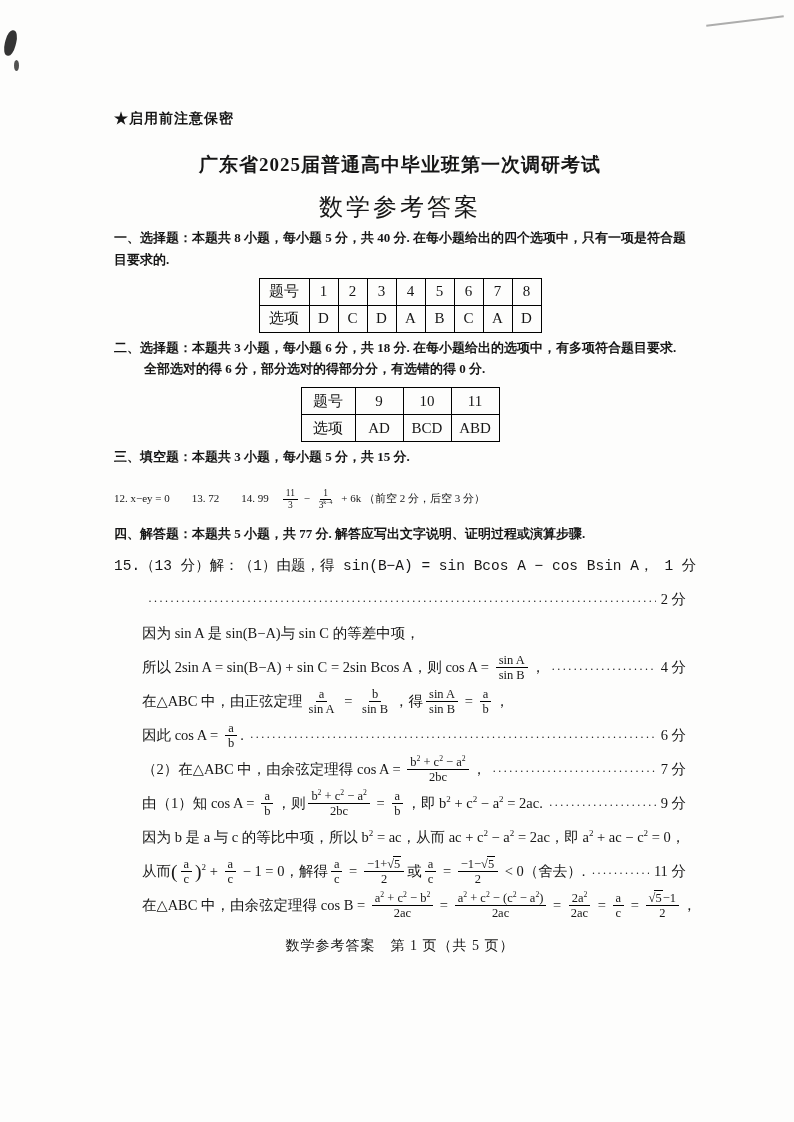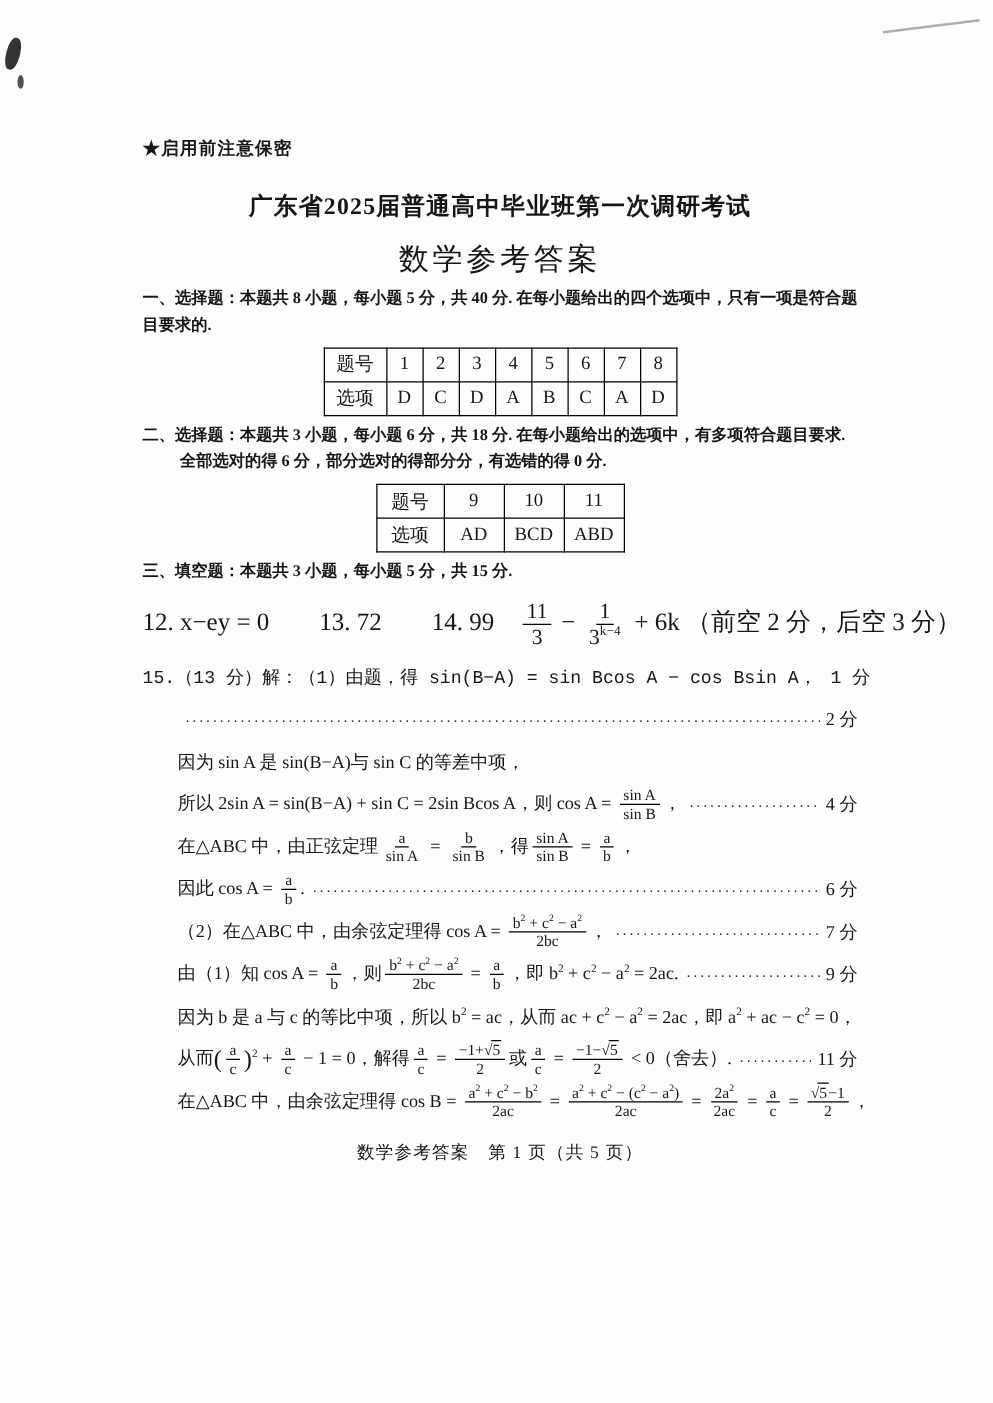--- a/index.html
+++ b/index.html
@@ -25,21 +25,21 @@
   table.ans-table td {
     border: 1px solid #000; text-align: center; vertical-align: middle;
     font-size: 15px; height: 27px; padding: 1px 4px;
   }
   #table1 td { width: 29px; }
   #table1 td.hd { width: 50px; }
   #table2 td { width: 48px; }
   #table2 td.hd { width: 54px; }
 
   .fillin-line {
-    margin-top: 11px; font-size: 20px; min-height: 40px;
+    margin-top: 11px; font-size: 11px; min-height: 40px;
     display: flex; align-items: center; white-space: nowrap;
   }
 
   .solution { margin-top: 4px; padding-left: 28px; }
   .sol-line {
     display: flex; align-items: center; min-height: 34px;
     font-size: 14.5px; white-space: nowrap;
   }
   .sol-line.first { margin-left: -28px; font-family: Liberation Mono, monospace; }
   .line-content { white-space: nowrap; }
@@ -134,20 +134,21 @@
   <div id="fillin" class="fillin-line">
       <span class="line-content">12. x−ey = 0　　13. 72　　14. 99　<span class="frac">
           <span class="fnum">11</span>
           <span class="fden">3</span>
         </span> − <span class="frac">
           <span class="fnum">1</span>
           <span class="fden">3<sup class="msup">k−4</sup></span>
         </span> + 6k （前空 2 分，后空 3 分）</span>
     </div>
 
+  <p class="heading">四、解答题：本题共 5 小题，共 77 分. 解答应写出文字说明、证明过程或演算步骤.</p>
   <div id="solution" class="solution">
       <div class="sol-line first">
         <span class="line-content">15.（13 分）解：（1）由题，得 sin(B−A) = sin Bcos A − cos Bsin A，</span>
         <span class="leader">····························································································································································································································</span>
         <span class="score">1 分</span>
       </div>
       <div class="sol-line">
         <span class="leader">····························································································································································································································</span>
         <span class="score">2 分</span>
       </div>

